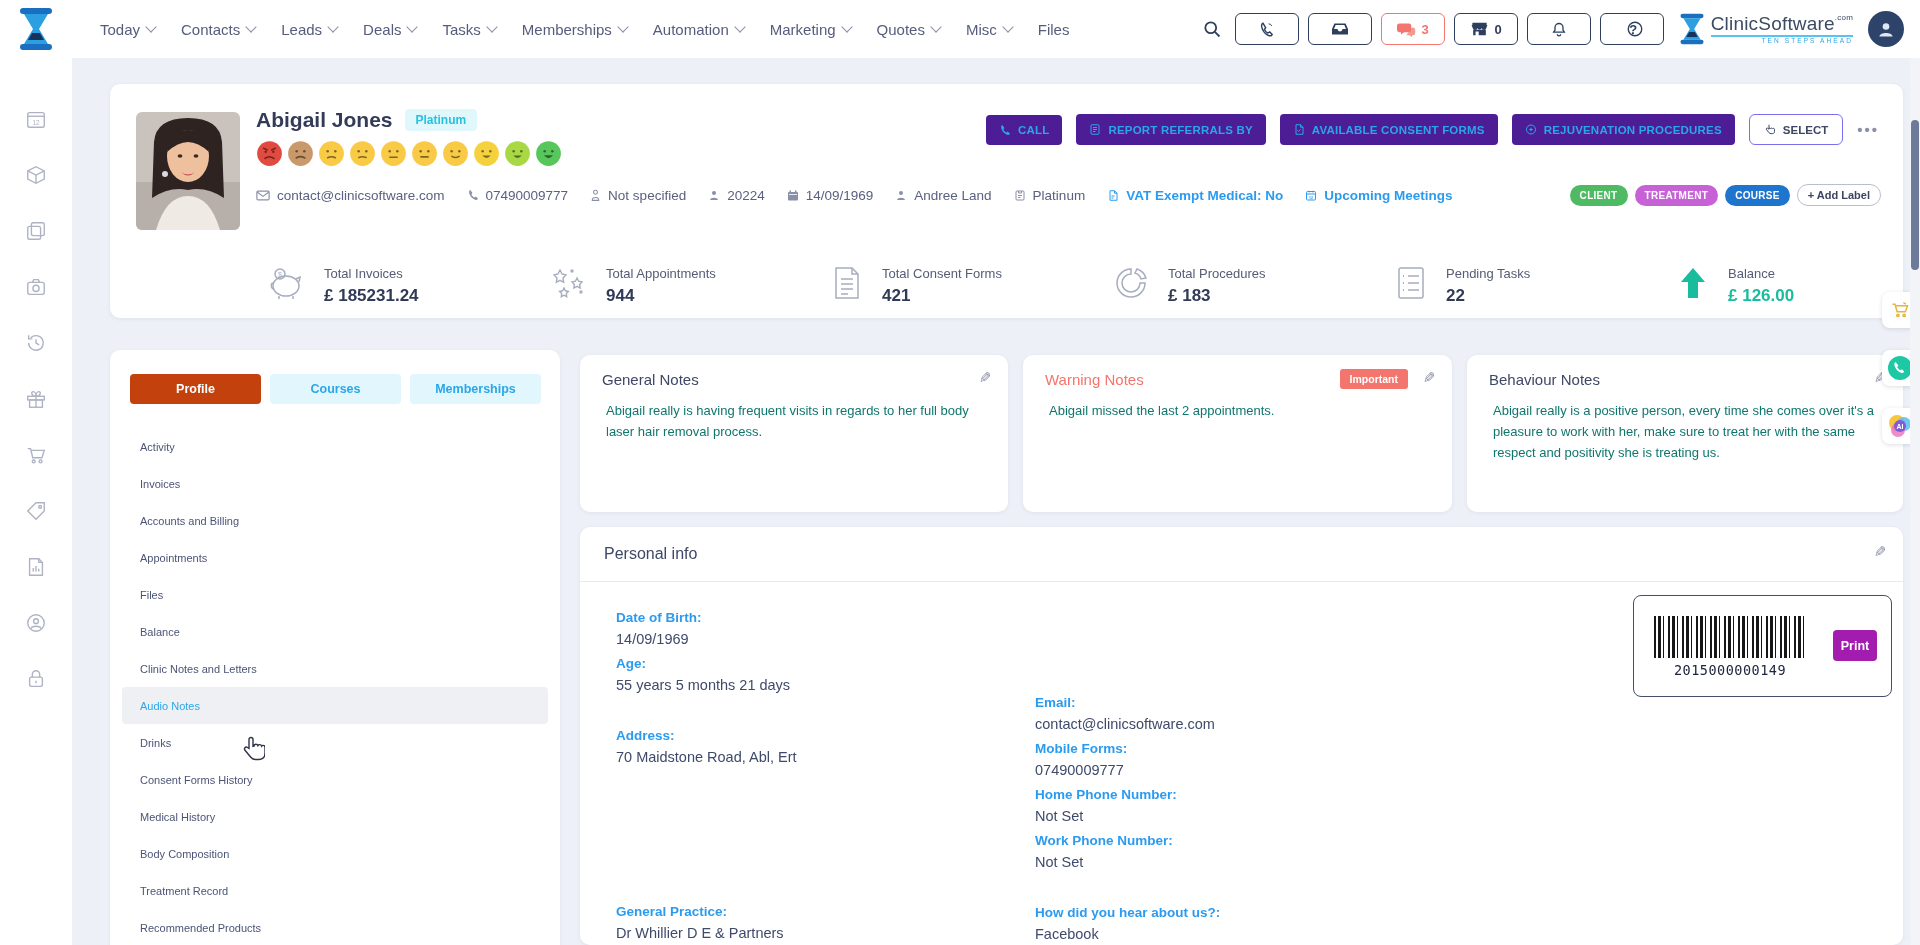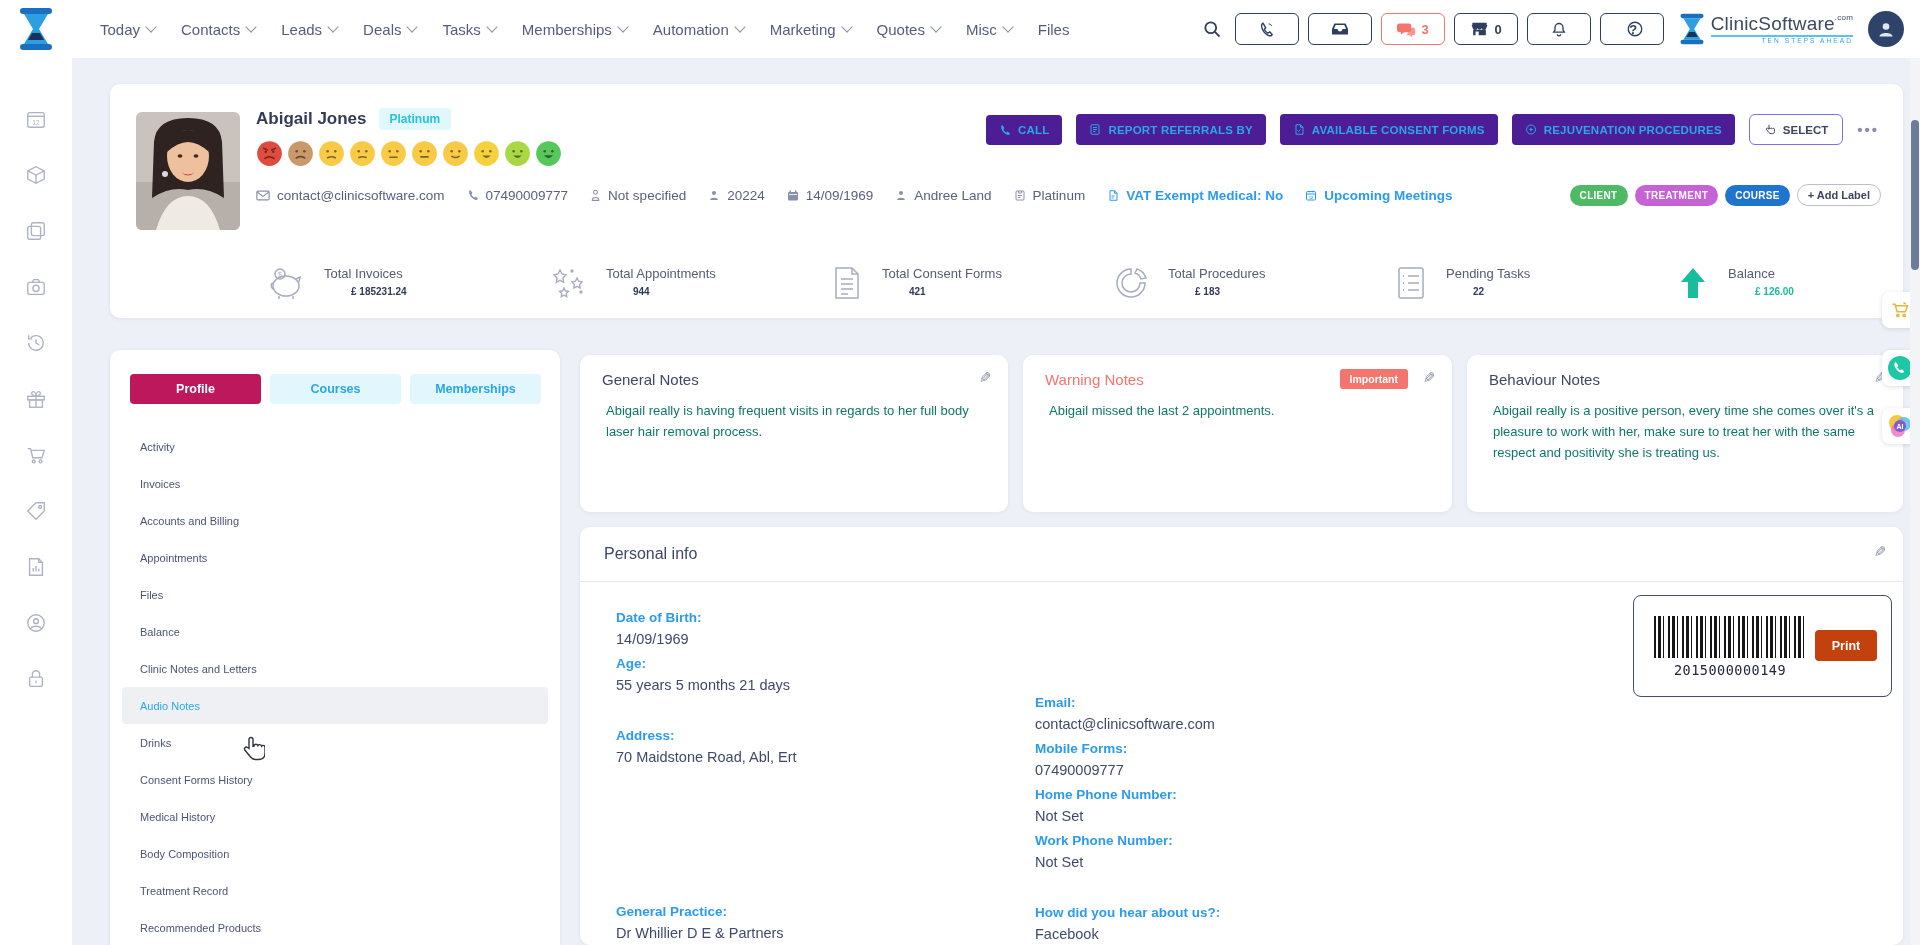--- a/index.html
+++ b/index.html
@@ -34,49 +34,49 @@
   .rail-icons{position:absolute;left:0;top:108px;width:72px;display:flex;flex-direction:column;align-items:center;gap:34px;}
   .rail-ic{width:22px;height:22px;cursor:pointer;}
 
   
   .card{position:absolute;background:#fff;border-radius:10px;box-shadow:0 1px 4px rgba(40,50,90,.07);}
 
   
   .client-card{left:110px;top:84px;width:1793px;height:234px;}
   .photo{position:absolute;left:26px;top:28px;width:104px;height:118px;border-radius:6px;overflow:hidden;}
   .client-name-row{position:absolute;left:146px;top:24px;display:flex;align-items:center;gap:12px;}
-  .client-name{font-size:17px;font-weight:bold;color:#343b58;}
+  .client-name{font-size:21px;font-weight:bold;color:#343b58;}
   .tier-badge{background:#e0f7fb;color:#25c3e0;font-size:12px;font-weight:bold;padding:4px 11px;border-radius:4px;}
   .mood-row{position:absolute;left:146px;top:56px;display:flex;gap:4px;}
   .mood{width:27px;height:27px;cursor:pointer;}
   .contact-row{position:absolute;left:146px;top:100px;right:22px;display:flex;align-items:center;gap:22px;
                font-size:13.5px;color:#5a6180;white-space:nowrap;}
   .c-item{display:flex;align-items:center;gap:7px;cursor:pointer;}
   .c-item.link{color:#2b9bf0;font-weight:bold;}
   .pillgroup{margin-left:auto;display:flex;align-items:center;gap:7px;}
   .pill{color:#fff;font-size:10px;font-weight:bold;padding:5px 10px;border-radius:11px;letter-spacing:.3px;cursor:pointer;}
   .add-label{border:1px solid #b9bfd0;color:#3c445f;font-size:11px;font-weight:bold;border-radius:12px;
              padding:4px 10px;background:#fff;cursor:pointer;}
   .actions-row{position:absolute;top:30px;right:24px;display:flex;align-items:center;gap:14px;}
   .act-btn{background:#4c1d95;color:#2ba7e8;font-size:11.5px;font-weight:bold;border:none;border-radius:4px;
            padding:9px 13px;display:flex;align-items:center;gap:7px;cursor:pointer;letter-spacing:.2px;white-space:nowrap;}
   .select-btn{background:#fff;border:1.6px solid #7b6ff0;border-radius:6px;color:#3d4566;font-size:11.5px;
               font-weight:bold;padding:8px 14px;display:flex;align-items:center;gap:7px;cursor:pointer;}
   .more-btn{color:#8a90a8;font-size:15px;font-weight:bold;letter-spacing:2px;cursor:pointer;}
   .stat{position:absolute;top:182px;display:flex;gap:20px;align-items:flex-start;}
   .stat .txt .lbl{font-size:13px;color:#555c74;margin-bottom:5px;}
-  .stat .txt .val{font-size:10px;font-weight:bold;color:#313a57;margin-left:27px;}
+  .stat .txt .val{font-size:17px;font-weight:bold;color:#313a57;}
   .stat .txt .val.teal{color:#19bc9c;}
 
   
   .left-panel{left:110px;top:350px;width:450px;height:640px;}
   .tabs{position:absolute;left:20px;top:24px;display:flex;gap:9px;}
   .tab{width:131px;height:30px;border-radius:4px;display:flex;align-items:center;justify-content:center;
        font-size:12.5px;font-weight:bold;cursor:pointer;background:#e1f6fd;color:#2ba7e8;}
-  .tab.active{background:#be185d;color:#fff;}
+  .tab.active{background:#c2410c;color:#fff;}
   .menu{position:absolute;left:0;top:78px;width:450px;}
   .menu-item{height:37px;display:flex;align-items:center;padding-left:30px;font-size:11px;color:#4b5476;cursor:pointer;}
   .menu-item.active{background:#eef0f4;border-radius:4px;margin:0 12px;padding-left:18px;color:#2ba7e8;}
 
   
   .note-card{top:355px;height:157px;}
   .note-title{position:absolute;left:22px;top:16px;font-size:15px;color:#3f4766;}
   .note-title.warn{color:#f3756d;}
   .pencil{position:absolute;right:16px;top:14px;color:#8a90a8;font-size:15px;cursor:pointer;transform:scaleX(-1);}
   .imp-badge{position:absolute;right:44px;top:14px;background:#f3756d;color:#fff;font-size:10.5px;font-weight:bold;
@@ -93,21 +93,21 @@
   .f-label{color:#2b9bf0;font-size:13.5px;font-weight:bold;margin-top:9px;}
   .f-value{color:#3f4a6b;font-size:14.5px;margin-top:6px;}
   .gap-lg{height:26px;}
   .gap-xl{height:52px;}
   .barcode-box{position:absolute;left:1053px;top:68px;width:257px;height:100px;border:1.6px solid #474e68;
                border-radius:8px;background:#fff;}
   .bars{position:absolute;left:20px;top:20px;width:152px;height:42px;
         background:repeating-linear-gradient(90deg,#171717 0 2px,#fff 2px 4px,#171717 4px 7px,#fff 7px 9px,#171717 9px 10px,#fff 10px 14px);}
   .bar-num{position:absolute;left:20px;top:66px;width:152px;text-align:center;font-size:13.5px;color:#20263d;
            font-family:"DejaVu Sans Mono",monospace;letter-spacing:.5px;}
-  .print-btn{position:absolute;right:14px;top:34px;width:62px;height:31px;background:#c2410c;color:#fff;
+  .print-btn{position:absolute;right:14px;top:34px;width:44px;height:31px;background:#a21caf;color:#fff;
              border:none;border-radius:4px;font-size:12.5px;font-weight:bold;cursor:pointer;}
 
   
   .float-btn{position:absolute;left:1882px;width:36px;height:36px;background:#fff;border-radius:8px;
              box-shadow:0 1px 4px rgba(40,50,90,.15);display:flex;align-items:center;justify-content:center;cursor:pointer;z-index:20;}
 
   
   .scroll-track{position:absolute;right:0;top:58px;width:10px;height:887px;background:#f3f4f7;z-index:40;}
   .scroll-thumb{position:absolute;right:1px;top:62px;width:8px;height:150px;background:#6e7a9a;border-radius:4px;cursor:pointer;}
 

